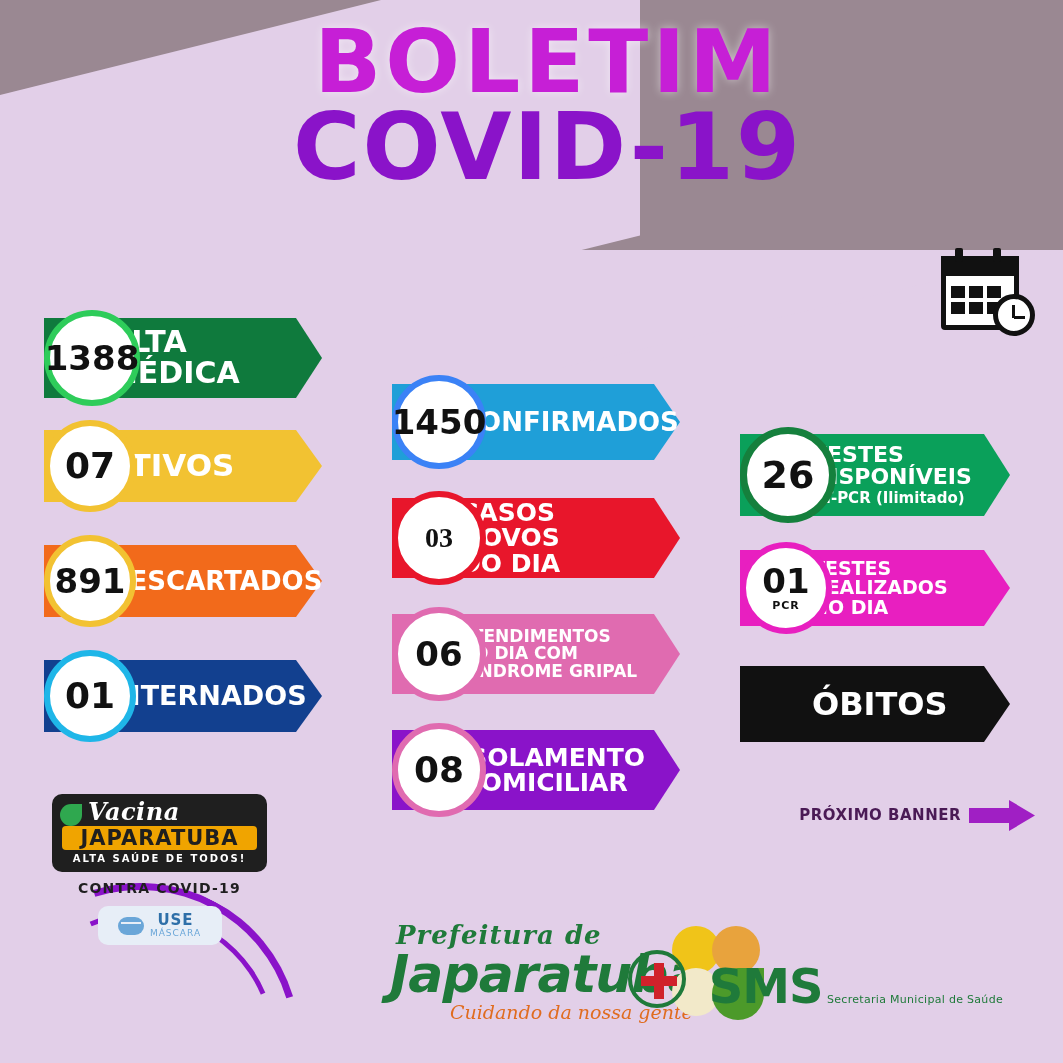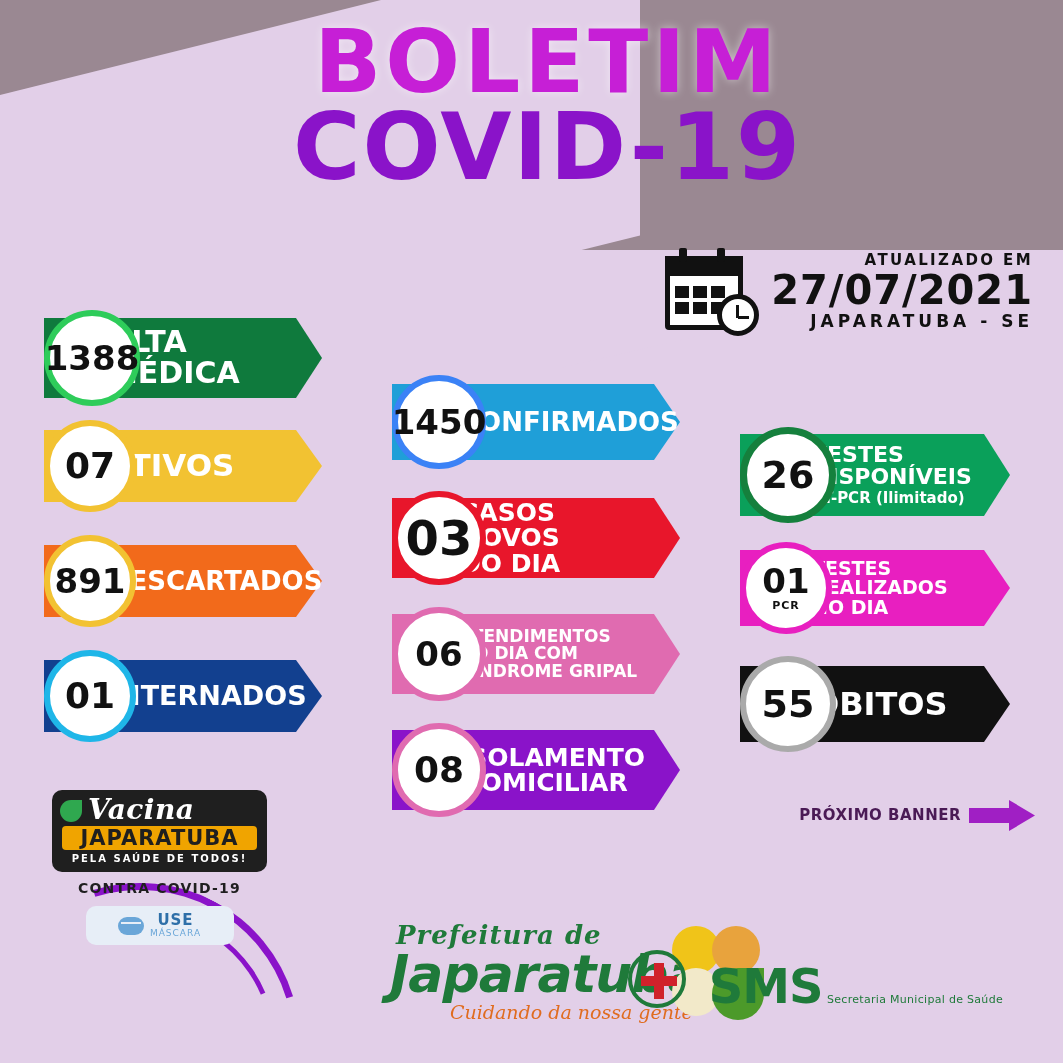--- a/index.html
+++ b/index.html
@@ -164,41 +164,41 @@
     position:absolute; border-radius:50%; border:7px solid #8a13c9; border-color:#8a13c9 transparent transparent transparent;
   }
   .vac-logo {
     position:absolute; left:52px; bottom:118px; width:215px; z-index:6; text-align:center;
   }
   .vac-badge {
     background:#1f1f1f; border-radius:10px; padding:6px 10px 8px 10px; position:relative;
   }
   .vac-badge .v1 {
     font-family:"DejaVu Serif", serif; font-style:italic; font-weight:bold;
-    font-size:28px; color:#fff; letter-spacing:.5px; line-height:1;
+    font-size:24px; color:#fff; letter-spacing:.5px; line-height:1;
     text-align:left; padding-left:26px;
   }
   .vac-badge .v2 {
     background:#f0a400; color:#1f1f1f; font-family:"DejaVu Sans", sans-serif;
     font-weight:bold; font-size:21px; letter-spacing:1px; border-radius:4px; margin-top:2px;
   }
   .vac-badge .v3 {
     color:#fff; font-family:"DejaVu Sans", sans-serif; font-weight:bold; font-size:10px;
     letter-spacing:2px; margin-top:3px;
   }
   .vac-badge .leaf {
     position:absolute; left:8px; top:10px; width:22px; height:22px; border-radius:50% 0 50% 50%;
     background:#2fa84f;
   }
   .vac-sub {
     font-family:"DejaVu Sans", sans-serif; font-weight:bold; font-size:14px;
     color:#1f1f1f; letter-spacing:1.2px; margin-top:8px;
   }
   .mask-badge {
-    margin:10px auto 0 auto; width:148px; background:#e7eef7; border-radius:10px;
+    margin:10px auto 0 auto; width:124px; background:#e7eef7; border-radius:10px;
     padding:7px 8px; display:flex; align-items:center; gap:6px; justify-content:center;
   }
   .mask-ico { width:26px; height:18px; background:#6aa6d8; border-radius:9px; position:relative; }
   .mask-ico:before{ content:""; position:absolute; left:3px; top:5px; width:20px; height:2px; background:#e7eef7; }
   .mask-txt b { display:block; font-family:"DejaVu Sans", sans-serif; font-size:15px; color:#2e6fa8; letter-spacing:1px; line-height:1; }
   .mask-txt span { display:block; font-family:"DejaVu Sans", sans-serif; font-size:9px; color:#6aa6d8; letter-spacing:1px; }
 
   .pref-logo { position:absolute; left:390px; bottom:40px; width:390px; z-index:6; }
   .pref-1 { font-family:"DejaVu Serif", serif; font-style:italic; font-weight:bold; font-size:26px; color:#1f7a3a; letter-spacing:1px; margin-left:6px;}
   .pref-2 { font-family:"DejaVu Sans", sans-serif; font-weight:bold; font-style:italic; font-size:52px; color:#1f7a3a; line-height:.95; letter-spacing:-1px;}
@@ -240,25 +240,20 @@
     <div class="cal-grid">
         <i></i>
         <i></i>
         <i></i>
         <i></i>
         <i></i>
         <i></i>
       </div>
     <div class="clock"></div>
   </div>
-  <div class="date-text">
-    <div class="date-label">ATUALIZADO EM</div>
-    <div class="date-value">27/07/2021</div>
-    <div class="date-city">JAPARATUBA - SE</div>
-  </div>
 </div>
 
 <div class="stat" id="s-l0" style="left:44px; top:318px;">
   <div class="arrow" style="width:278px; height:80px;">
     <div class="arrow-bg" style="background:#0f7a3d"></div>
     <div class="arrow-label" style="font-size:30px;">ALTA
 MÉDICA</div>
   </div>
   <div class="bubble" style="width:96px;height:96px;border:6px solid #2ecc5a;">
     <span class="num" style="font-size:34px;">1388</span>
@@ -305,21 +300,21 @@
   </div>
 </div>
 
 <div class="stat" style="left:392px; top:498px;">
   <div class="arrow" style="width:288px; height:80px; padding-left:68px;">
     <div class="arrow-bg" style="background:#e8162b"></div>
     <div class="arrow-label" style="font-size:25px;">CASOS NOVOS
 DO DIA</div>
   </div>
   <div class="bubble" style="width:94px;height:94px;border:6px solid #e8162b;">
-    <span class="num" style="font-size:48px;">03</span>
+    <span class="num" style="font-size:28px;font-family:Liberation Serif, serif;">03</span>
   </div>
 </div>
 
 <div class="stat" style="left:392px; top:614px;">
   <div class="arrow" style="width:288px; height:80px; padding-left:68px;">
     <div class="arrow-bg" style="background:#e06bb0"></div>
     <div class="arrow-label" style="font-size:17px;">ATENDIMENTOS
 DO DIA COM
 SÍNDROME GRIPAL</div>
   </div>
@@ -363,44 +358,41 @@
     <span class="num" style="font-size:34px;">01</span>
     <span class="sub">PCR</span>
   </div>
 </div>
 
 <div class="stat" style="left:740px; top:666px;">
   <div class="arrow" style="width:270px; height:76px; padding-left:72px;">
     <div class="arrow-bg" style="background:#111111"></div>
     <div class="arrow-label" style="font-size:32px;">ÓBITOS</div>
   </div>
-  <div class="bubble" style="width:96px;height:96px;border:6px solid #aaaaaa;">
-    <span class="num" style="font-size:38px;">55</span>
-  </div>
 </div>
 
 <div class="next-banner">
   <span class="nb-text">PRÓXIMO BANNER</span>
   <span class="nb-arrow">
     <span class="shaft"></span>
       <span class="head"></span>
   </span>
 </div>
 
 <div class="footer-swirl">
   <div class="sw" style="left:20px; top:20px; width:320px; height:320px; transform:rotate(28deg);"></div>
   <div class="sw" style="left:48px; top:48px; width:268px; height:268px; transform:rotate(22deg); border-width:5px;"></div>
 </div>
 
 <div class="vac-logo">
   <div class="vac-badge">
     <span class="leaf"></span>
     <div class="v1">Vacina</div>
     <div class="v2">JAPARATUBA</div>
-    <div class="v3">PELA SAÚDE DE TODOS!</div>
+    <div class="v3">ALTA SAÚDE DE TODOS!</div>
   </div>
   <div class="vac-sub">CONTRA COVID-19</div>
   <div class="mask-badge">
     <span class="mask-ico"></span>
     <span class="mask-txt">
       <b>USE</b>
       <span>MÁSCARA</span>
     </span>
   </div>
 </div>

